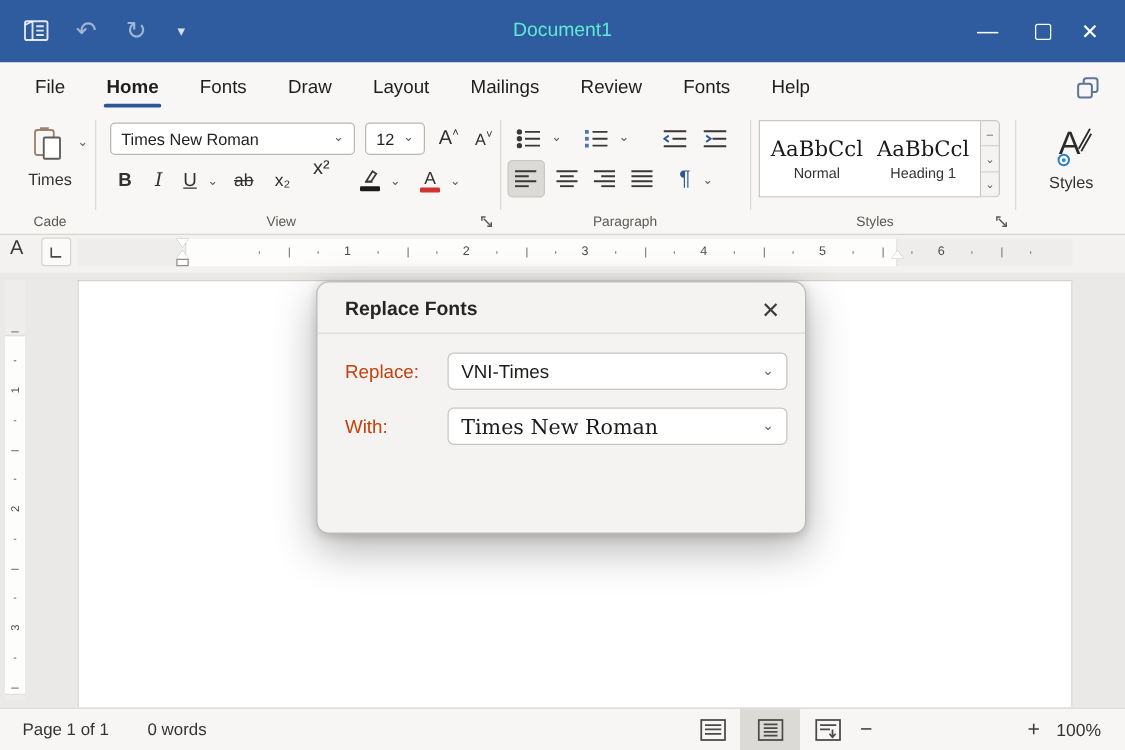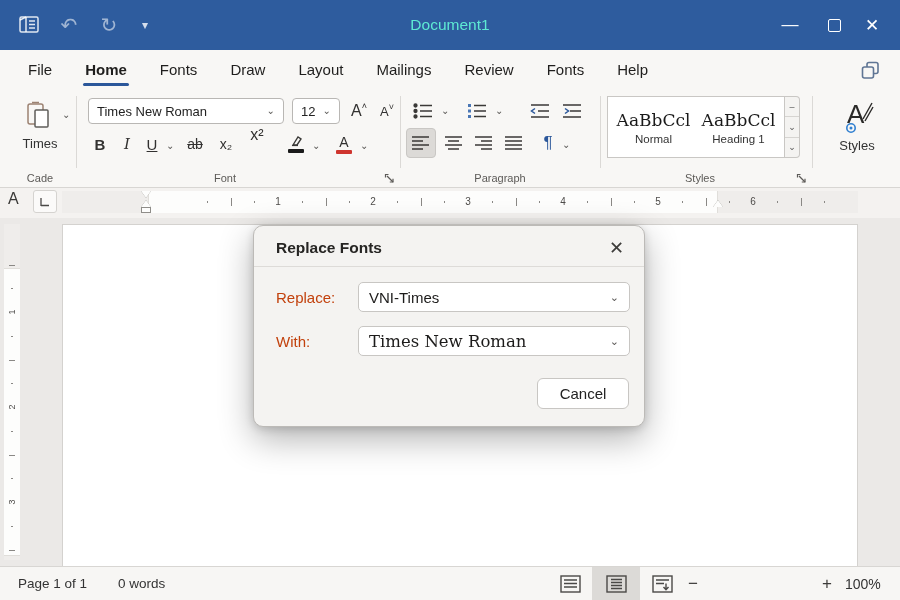--- a/index.html
+++ b/index.html
@@ -184,21 +184,21 @@
           <path d="M3 10.5 h6" stroke="#3a3937" stroke-width="1.2"></path>
         </svg>
       <div class="color-bar" style="background:#1a1a1a"></div>
     </div>
     <span class="chev abs" style="left:312px; top:53px">⌄</span>
     <div class="rbtn bar-btn" style="left:330px; top:42px; width:28px; height:28px">
       <span style="font-size:14px; line-height:1">A</span>
       <div class="color-bar" style="background:#cf352e"></div>
     </div>
     <span class="chev abs" style="left:360px; top:53px">⌄</span>
-    <div class="glabel" style="left:150px; width:150px">Font</div>
+    <div class="glabel" style="left:150px; width:150px">View</div>
     <span class="launcher" style="left:384px; top:82px">
       <svg width="11" height="11" viewBox="0 0 11 11">
           <g stroke="#5c5a57" stroke-width="1.2" fill="none">
             <path d="M1.5 4.5 V1.5 H4.5"></path>
             <path d="M3 3 L9 9"></path>
             <path d="M9 5.8 V9 H5.8"></path>
           </g>
         </svg>
     </span>
     <div class="sep-v" style="left:400px"></div>
@@ -398,21 +398,20 @@
         <span>VNI-Times</span>
         <span class="chev">⌄</span>
       </div>
 
       <span class="dlg-label" style="top:107px">With:</span>
       <div class="dlg-select serif" style="top:100px; font-size:16.5px">
         <span>Times New Roman</span>
         <span class="chev" style="font-family:'Liberation Sans',sans-serif">⌄</span>
       </div>
 
-      <div class="dlg-btn" id="cancel-btn">Cancel</div>
     </div>
   </div>
 
   <div id="statusbar">
     <span class="sb-text" style="left:18px">Page 1 of 1</span>
     <span class="sb-text" style="left:118px">0 words</span>
 
     <div class="sb-viewbtn" style="left:552px; width:36px">
       <svg width="21" height="18" viewBox="0 0 21 18">
           <g fill="none" stroke="#4a4947" stroke-width="1.4">

